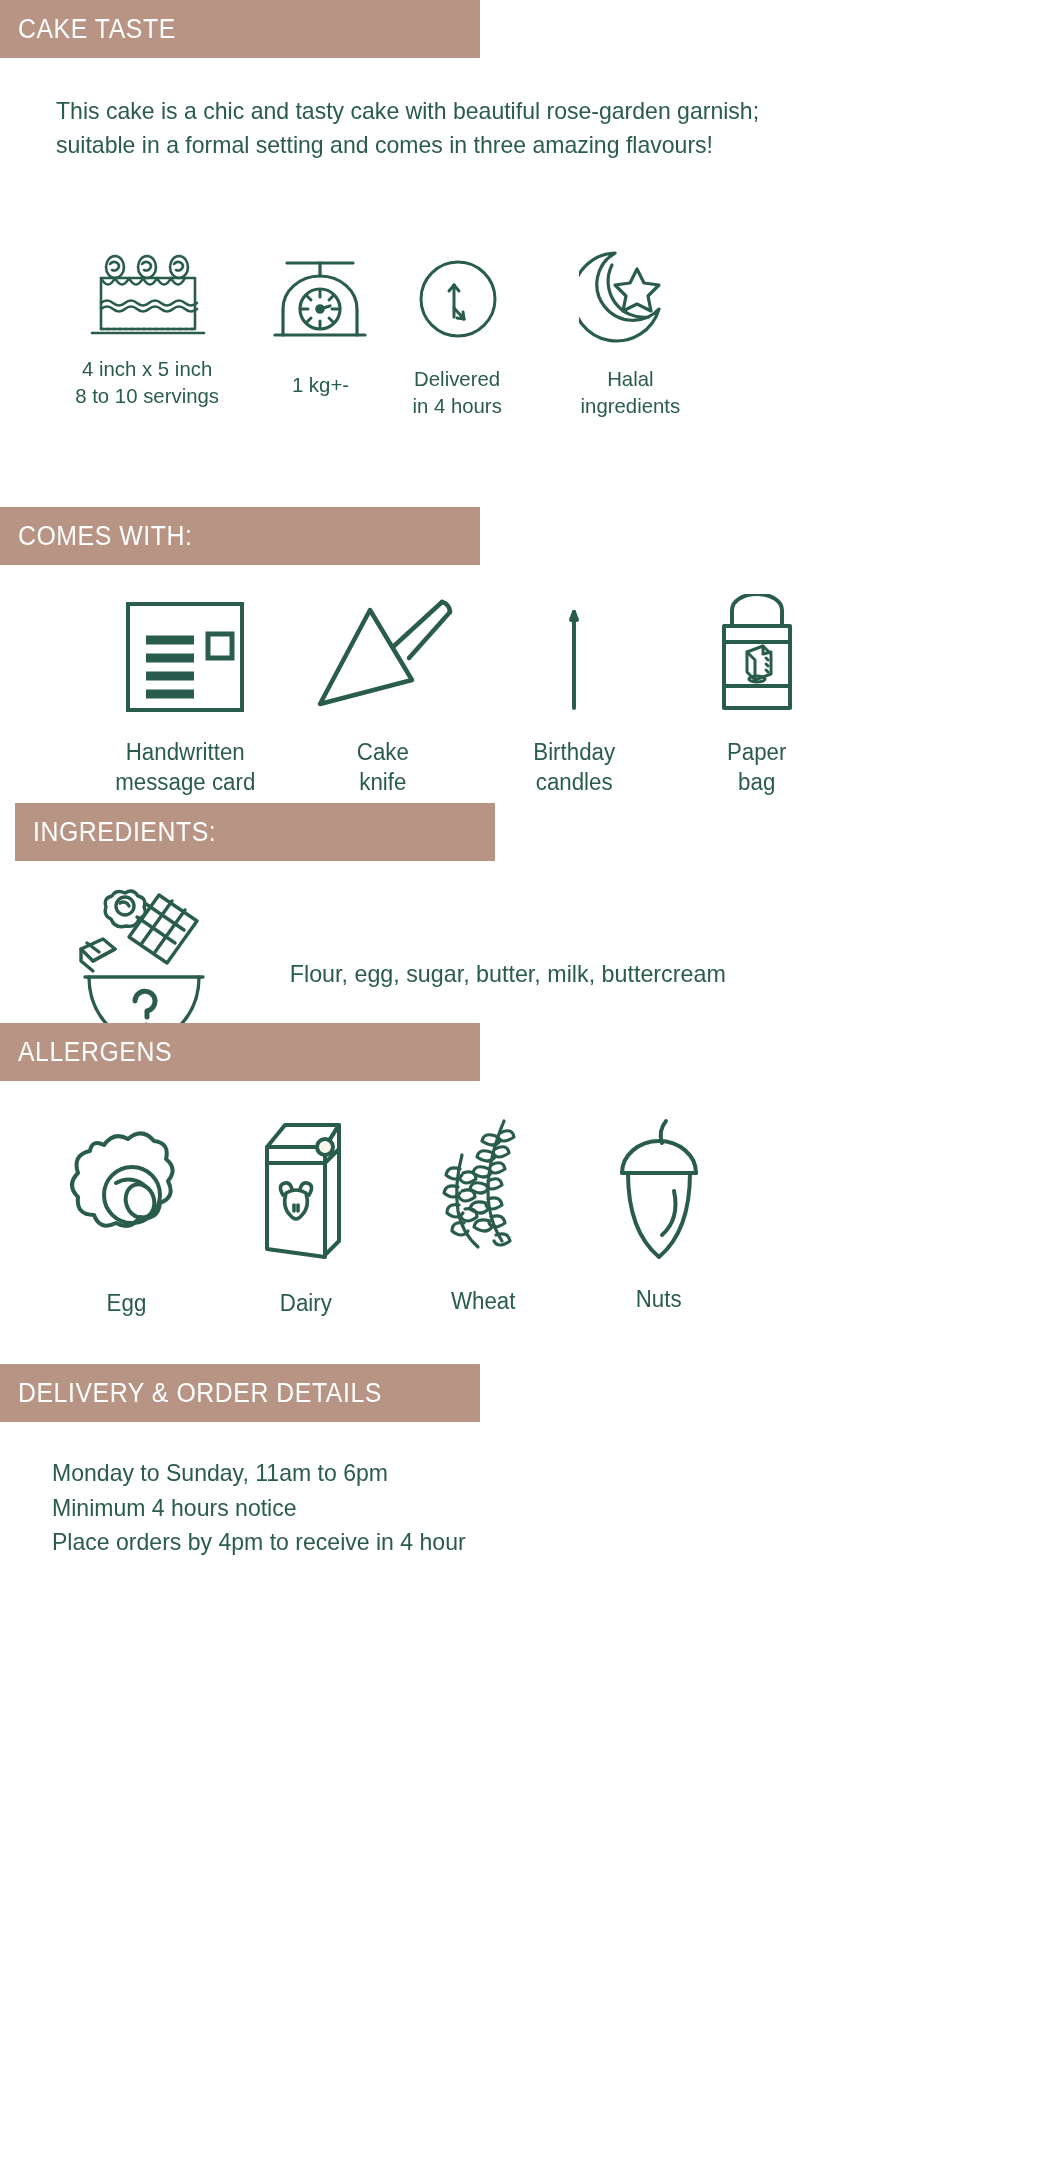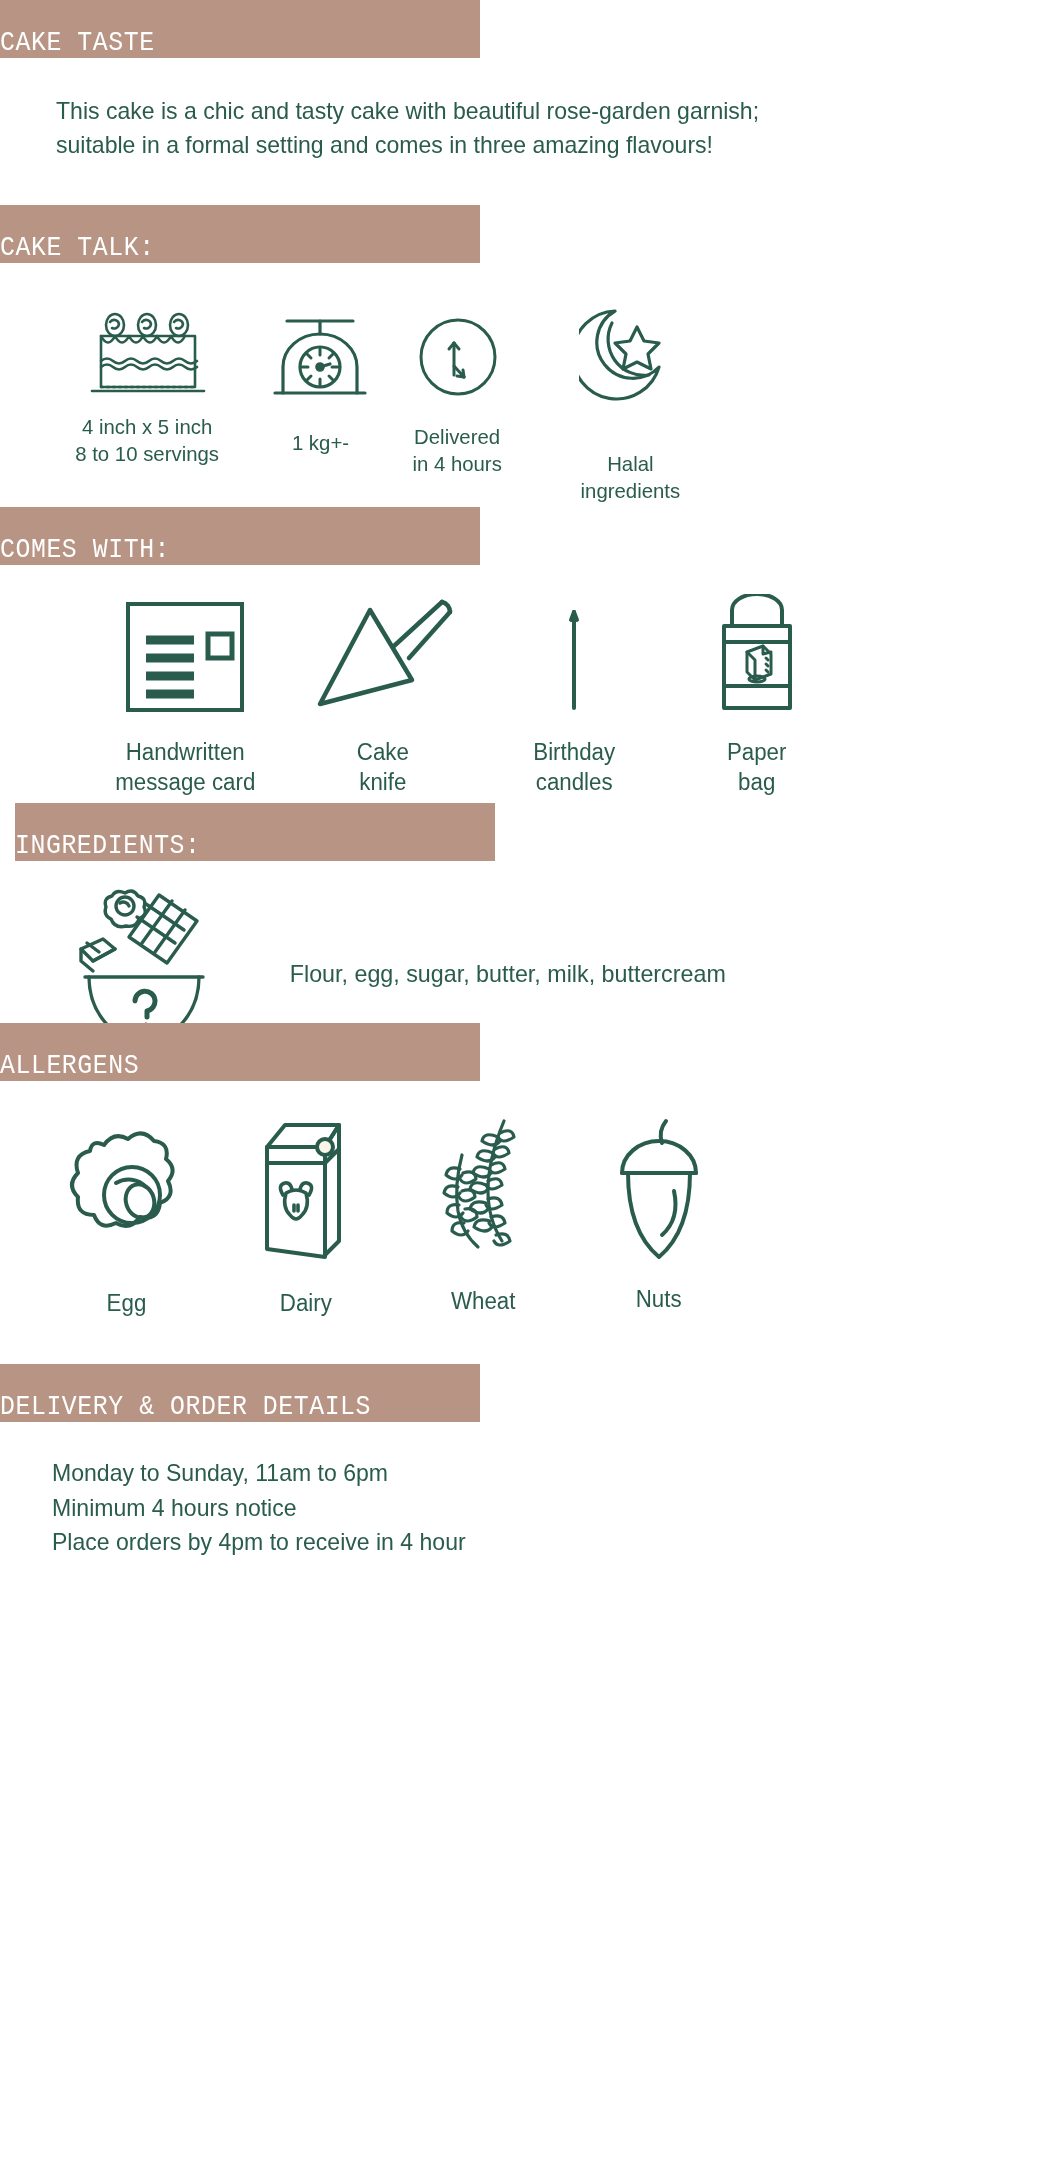--- a/index.html
+++ b/index.html
@@ -18,22 +18,22 @@
     position:relative;
     overflow:hidden;
   }
 
   
   .bar{
     width:480px;
     height:58px;
     background:var(--brown);
     display:flex;
-    align-items:flex-end;
-    font-family:Liberation Mono, monospace;
+    align-items:center;
+    padding-left:18px;
   }
   .bar-label{
     color:var(--white);
     font-size:27px;
     letter-spacing:.6px;
     font-weight:400;
     transform:scaleX(.92);
     transform-origin:left center;
     white-space:nowrap;
   }
@@ -75,21 +75,21 @@
     color:var(--green);
     white-space:pre-line;
     transform:scaleX(.97);
   }
 
   
   .row-talk{ margin-top:30px; }
   .row-talk .icon-cell:nth-child(1){ width:215px; }
   .row-talk .icon-cell:nth-child(2){ width:130px; }
   .row-talk .icon-cell:nth-child(3){ width:145px; }
-  .row-talk .icon-cell:nth-child(4){ width:200px;gap:27px; }
+  .row-talk .icon-cell:nth-child(4){ width:200px; }
   .row-talk .icon-box{ height:110px; }
   .row-talk .c2 .icon-caption{ margin-top:26px; }
   .row-talk .c3 .icon-caption{ margin-top:20px; }
   .row-talk .c4 .icon-caption{ margin-top:20px; }
 
   
   .row-comes{ margin-top:26px;margin-left:45px; }
   .row-comes .icon-cell{ width:calc(100% / 4); max-width:200px; }
   .row-comes .icon-cell:nth-child(1){ width:200px; }
   .row-comes .icon-cell:nth-child(2){ width:196px; }
@@ -146,23 +146,20 @@
   <div class="bar">
     <span class="bar-label">CAKE TASTE</span>
   </div>
   <div class="desc-wrap">
     <div class="paragraph">This cake is a chic and tasty cake with beautiful rose-garden garnish;</div>
     <div class="paragraph">suitable in a formal setting and comes in three amazing flavours!</div>
   </div>
 </div>
 
 <div class="sec" id="sec-talk">
-  <div class="bar">
-    <span class="bar-label">CAKE TALK:</span>
-  </div>
 
   <div class="icon-row row-talk">
 
     <div class="icon-cell c1">
       <div class="icon-box">
         <svg width="120" height="100" viewBox="0 0 120 100">
           <g fill="none" stroke="#2a5c4e" stroke-width="2.6" stroke-linecap="round" stroke-linejoin="round">
 
             <ellipse cx="27" cy="22" rx="9" ry="11"></ellipse>
             <path d="M22 19a5 5 0 0 1 9 2a5 5 0 0 1-7 4"></path>

